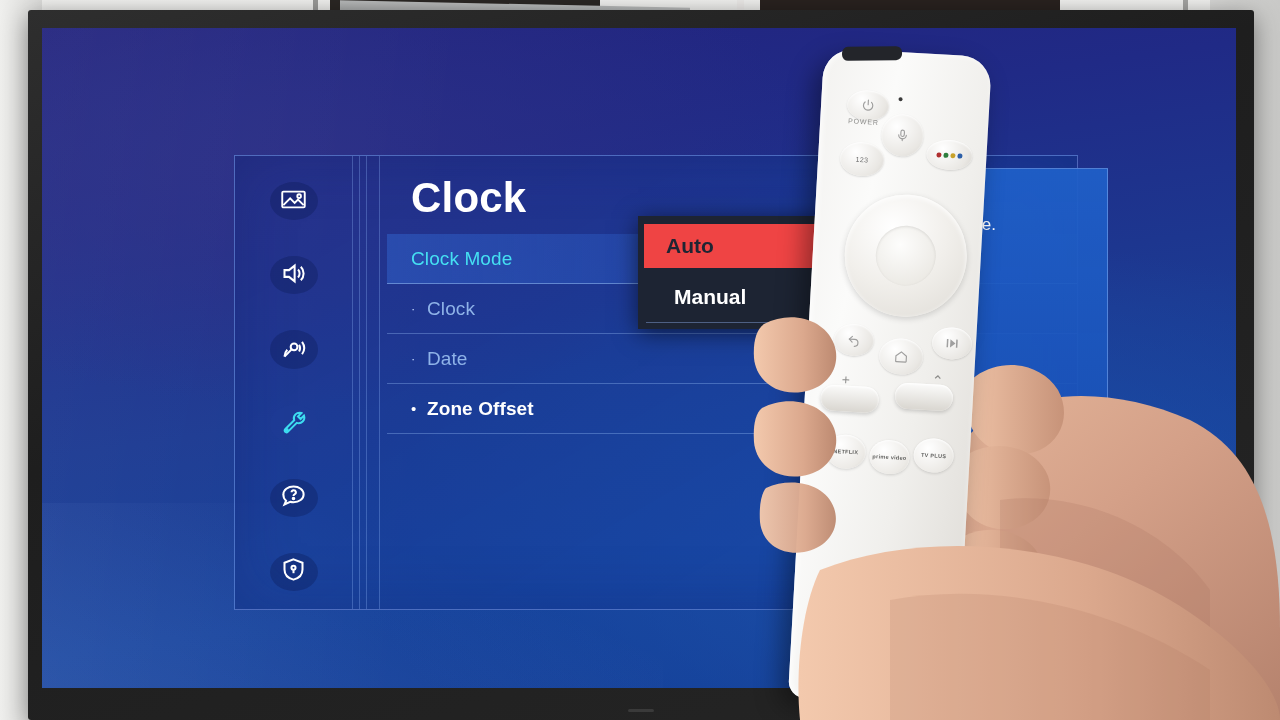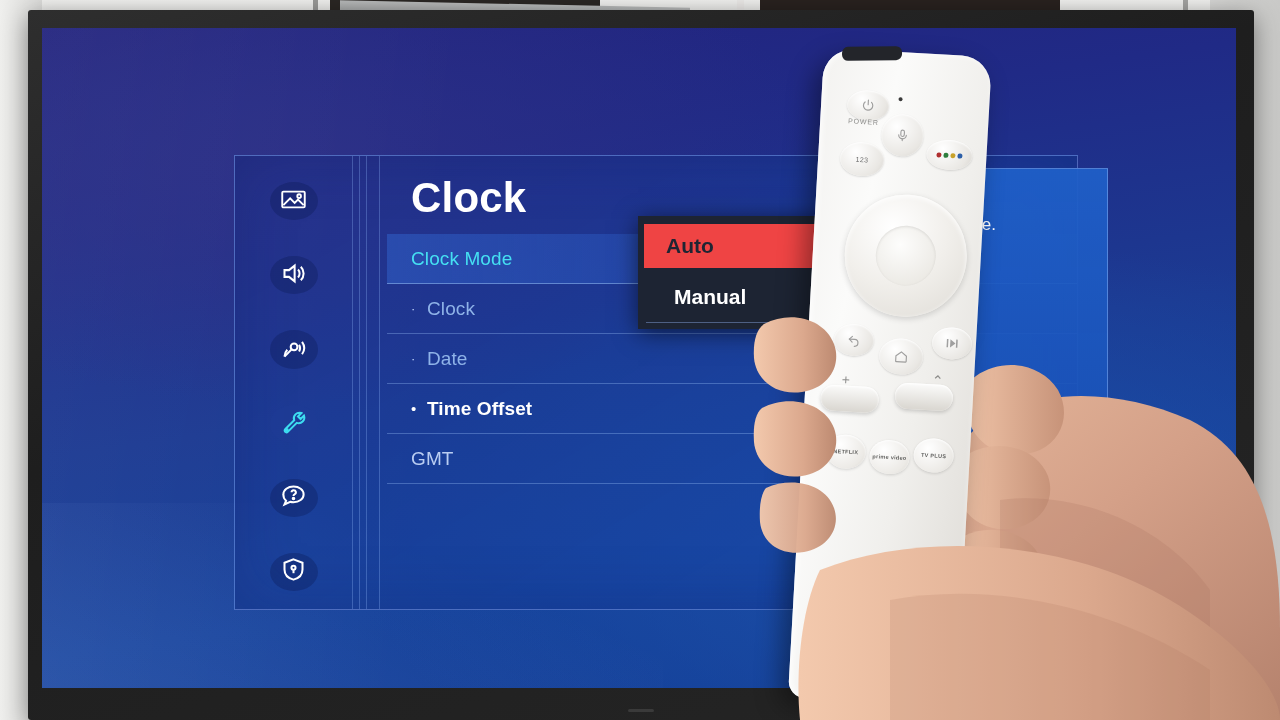--- a/index.html
+++ b/index.html
@@ -371,29 +371,25 @@
             <span class="label lbl-dim">Clock</span>
           </div>
 
           <div class="row">
             <span class="bullet">·</span>
             <span class="label lbl-dim">Date</span>
           </div>
 
           <div class="row">
             <span class="bullet strong">•</span>
-            <span class="label lbl-bold">Time Offset</span>
+            <span class="label lbl-bold">Zone Offset</span>
             <span class="value val-white">00:00</span>
           </div>
 
 
-          <div class="row">
-            <span class="label lbl-normal">GMT</span>
-            <span class="value val-dim"></span>
-          </div>
 
 
         </div>
       </div>
     </div>
 
     <div id="help-panel">
       <p>...ferred</p>
       <p>...ng the time.</p>
     </div>

